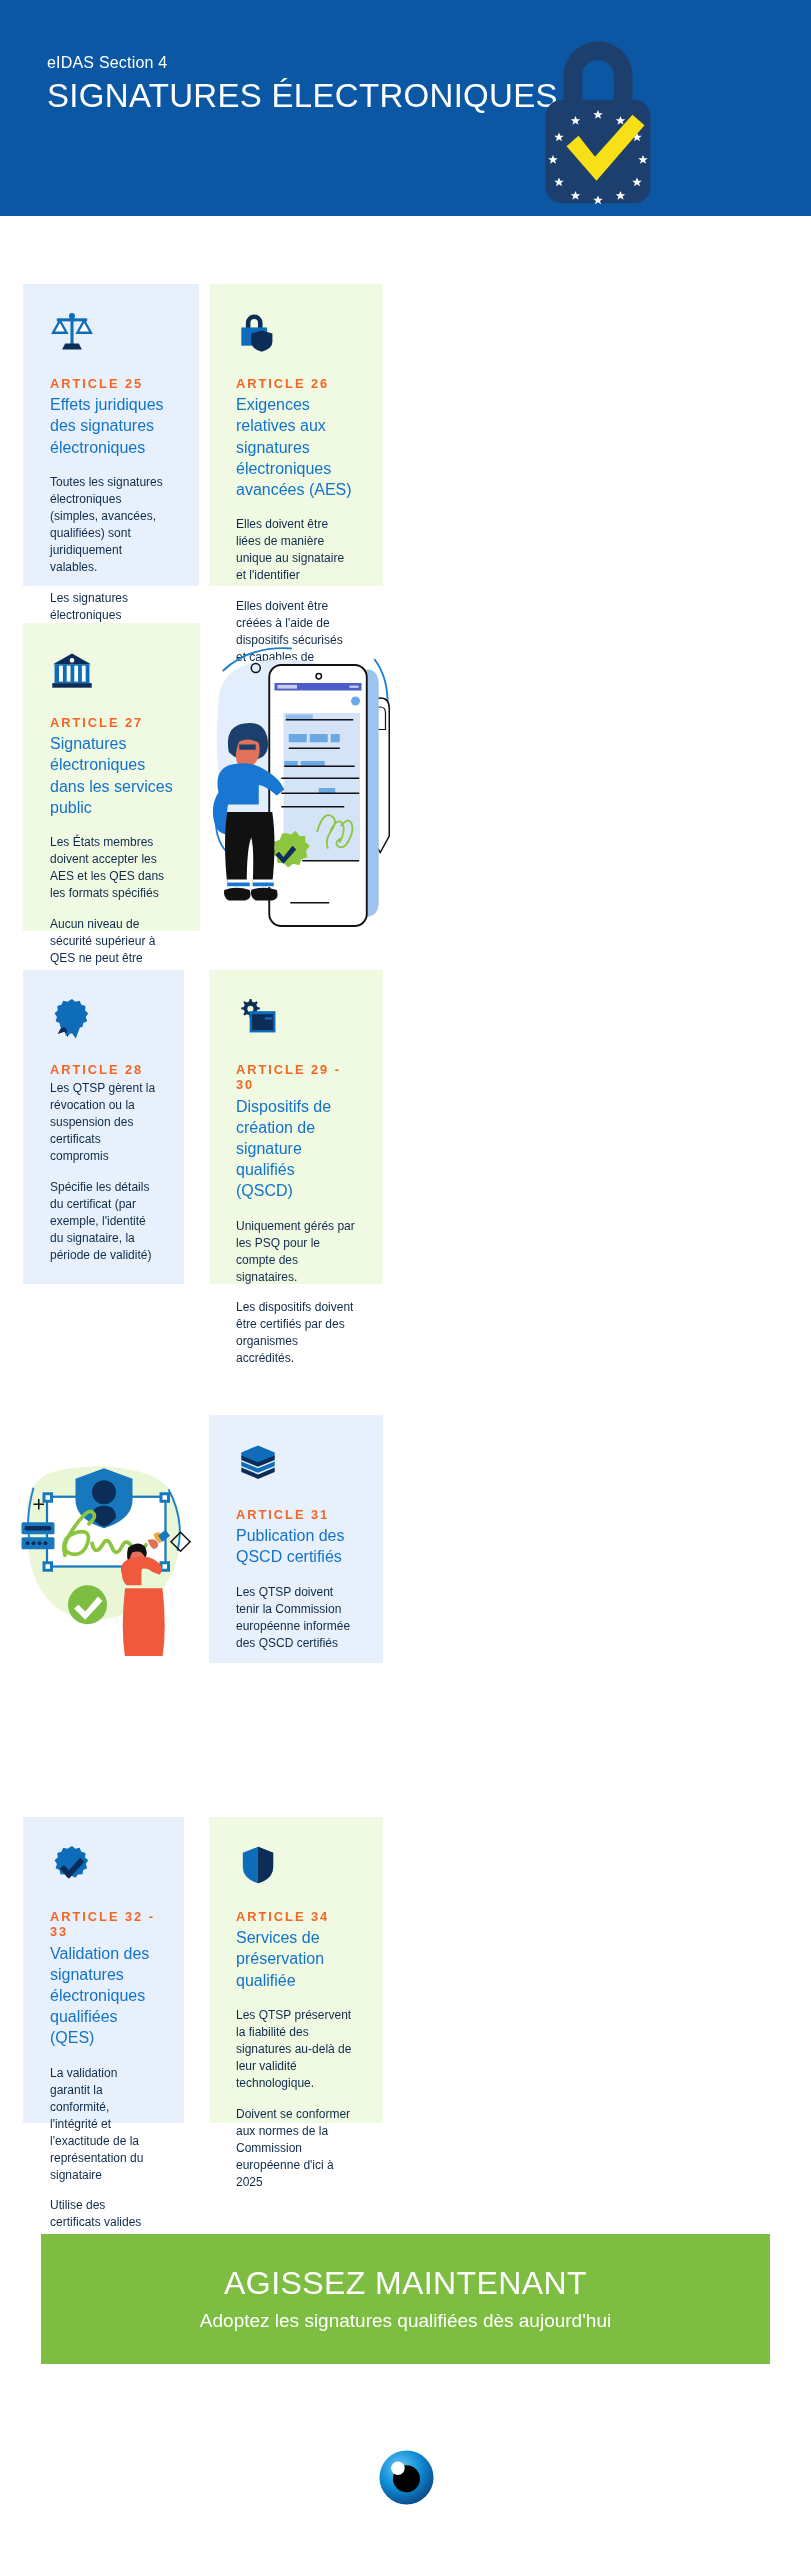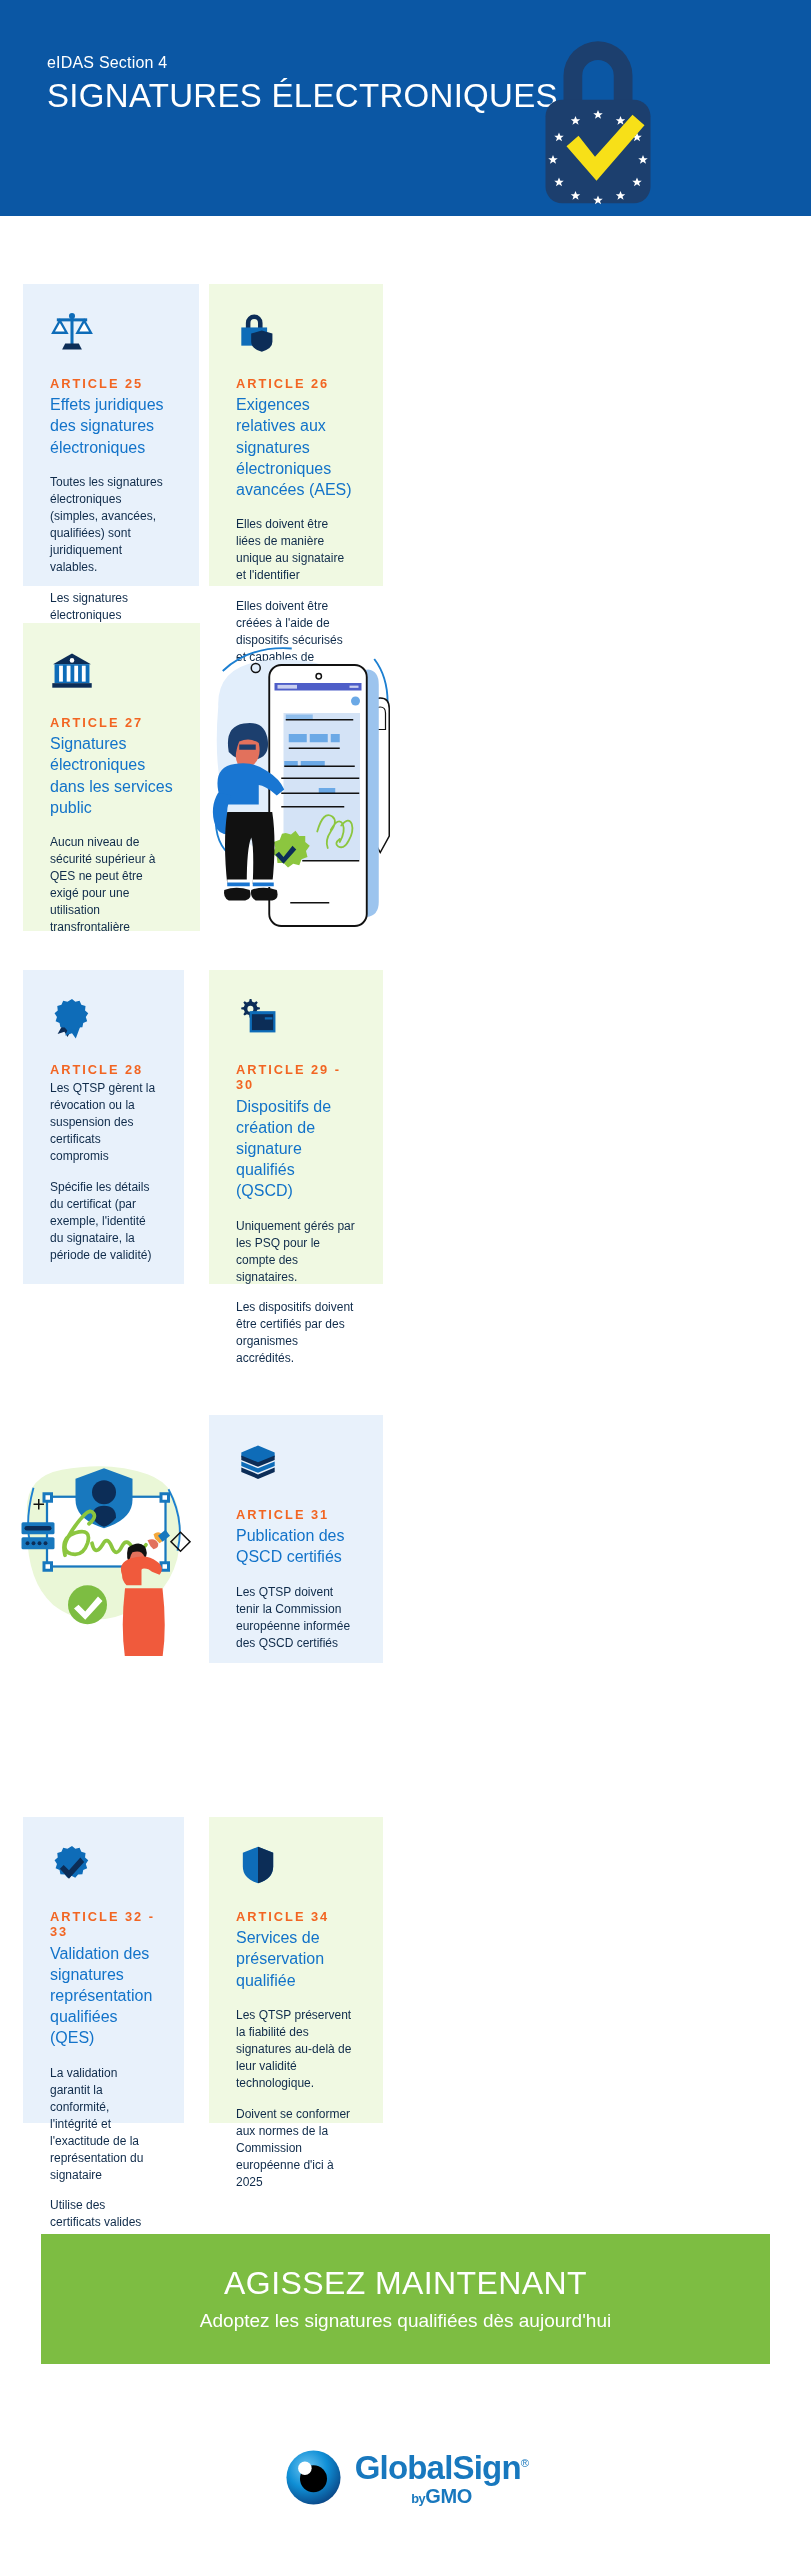--- a/index.html
+++ b/index.html
@@ -268,20 +268,21 @@
         <rect x="12" y="22" width="5" height="21" fill="#ffffff"></rect>
         <rect x="22" y="22" width="5" height="21" fill="#ffffff"></rect>
         <rect x="32" y="22" width="5" height="21" fill="#ffffff"></rect>
         <rect x="42" y="22" width="5" height="21" fill="#ffffff"></rect>
         <rect x="3" y="45" width="52" height="6" fill="#0c2d57"></rect>
       </svg>
     </div>
     <div class="card-eyebrow">ARTICLE 27</div>
     <div class="card-heading">Signatures électroniques dans les services public</div>
     <div class="card-body">
+      <p>Les États membres doivent accepter les AES et les QES dans les formats spécifiés</p>
       <p>Aucun niveau de sécurité supérieur à QES ne peut être exigé pour une utilisation transfrontalière</p>
     </div>
   </div>
 
   <div class="illus" style="left:197px; top:635px; width:197px; height:300px;">
     <svg viewBox="0 0 262 400" width="197" height="300">
 
       <path d="M28 95 Q26 40 92 34 Q158 28 188 52 Q232 86 228 170 Q224 256 168 284 Q100 318 58 266 Q18 214 28 95 Z" fill="#e2eefb"></path>
 
       <path d="M34 48 Q70 14 126 18" stroke="#1c7fd1" stroke-width="2.5" fill="none"></path>
@@ -453,21 +454,21 @@
   </div>
 
   <div class="card blue" style="left:23px; top:1817px; width:161px; height:306px;">
     <div class="card-icon">
       <svg viewBox="0 0 58 58" width="44" height="44">
         <path d="M29 4 l4.4 3.6 5.6 -1.4 2.3 5.3 5.5 1.8 -0.6 5.7 4.2 3.9 -3.2 4.8 1.8 5.5 -5.2 2.4 -1.1 5.6 -5.7 0.3 -3.7 4.4 -5.1 -2.6 -5.1 2.6 -3.7 -4.4 -5.7 -0.3 -1.1 -5.6 -5.2 -2.4 1.8 -5.5 -3.2 -4.8 4.2 -3.9 -0.6 -5.7 5.5 -1.8 2.3 -5.3 5.6 1.4 Z" fill="#0e6cb8"></path>
         <path d="M18 29 L25 36 L40 19 L45 25 L25 47 L13 34 Z" fill="#0c2d57"></path>
       </svg>
     </div>
     <div class="card-eyebrow">ARTICLE 32 - 33</div>
-    <div class="card-heading">Validation des signatures représentation qualifiées (QES)</div>
+    <div class="card-heading">Validation des signatures électroniques qualifiées (QES)</div>
     <div class="card-body">
       <p>La validation garantit la conformité, l'intégrité et l'exactitude de la représentation du signataire</p>
       <p>Utilise des certificats valides provenant de QTSP et de QSCD</p>
     </div>
   </div>
 
   <div class="card green" style="left:209px; top:1817px; width:174px; height:306px;">
     <div class="card-icon">
       <svg viewBox="0 0 58 58" width="44" height="44">
         <path d="M29 5 L49 13 V31 q0 16 -20 22 Q9 47 9 31 V13 Z" fill="#0e6cb8"></path>
@@ -496,21 +497,17 @@
               <stop offset="0%" stop-color="#6fc6f2"></stop>
               <stop offset="48%" stop-color="#0f8fd6"></stop>
               <stop offset="100%" stop-color="#0a3a78"></stop>
             </radialGradient>
           </defs>
           <circle cx="48" cy="48" r="44" fill="url(#eyeGrad)"></circle>
           <circle cx="48" cy="50" r="22" fill="#000000"></circle>
           <circle cx="34" cy="33" r="11" fill="#ffffff"></circle>
         </svg>
       </span>
-      <span class="logo-text">
-        <span class="logo-name"><span>GlobalSign</span><span class="logo-reg">®</span></span>
-        <span class="logo-gmo"><span class="by">by</span><span>GMO</span></span>
-      </span>
     </div>
   </div>
 
 </div>
 
 
 </body></html>

